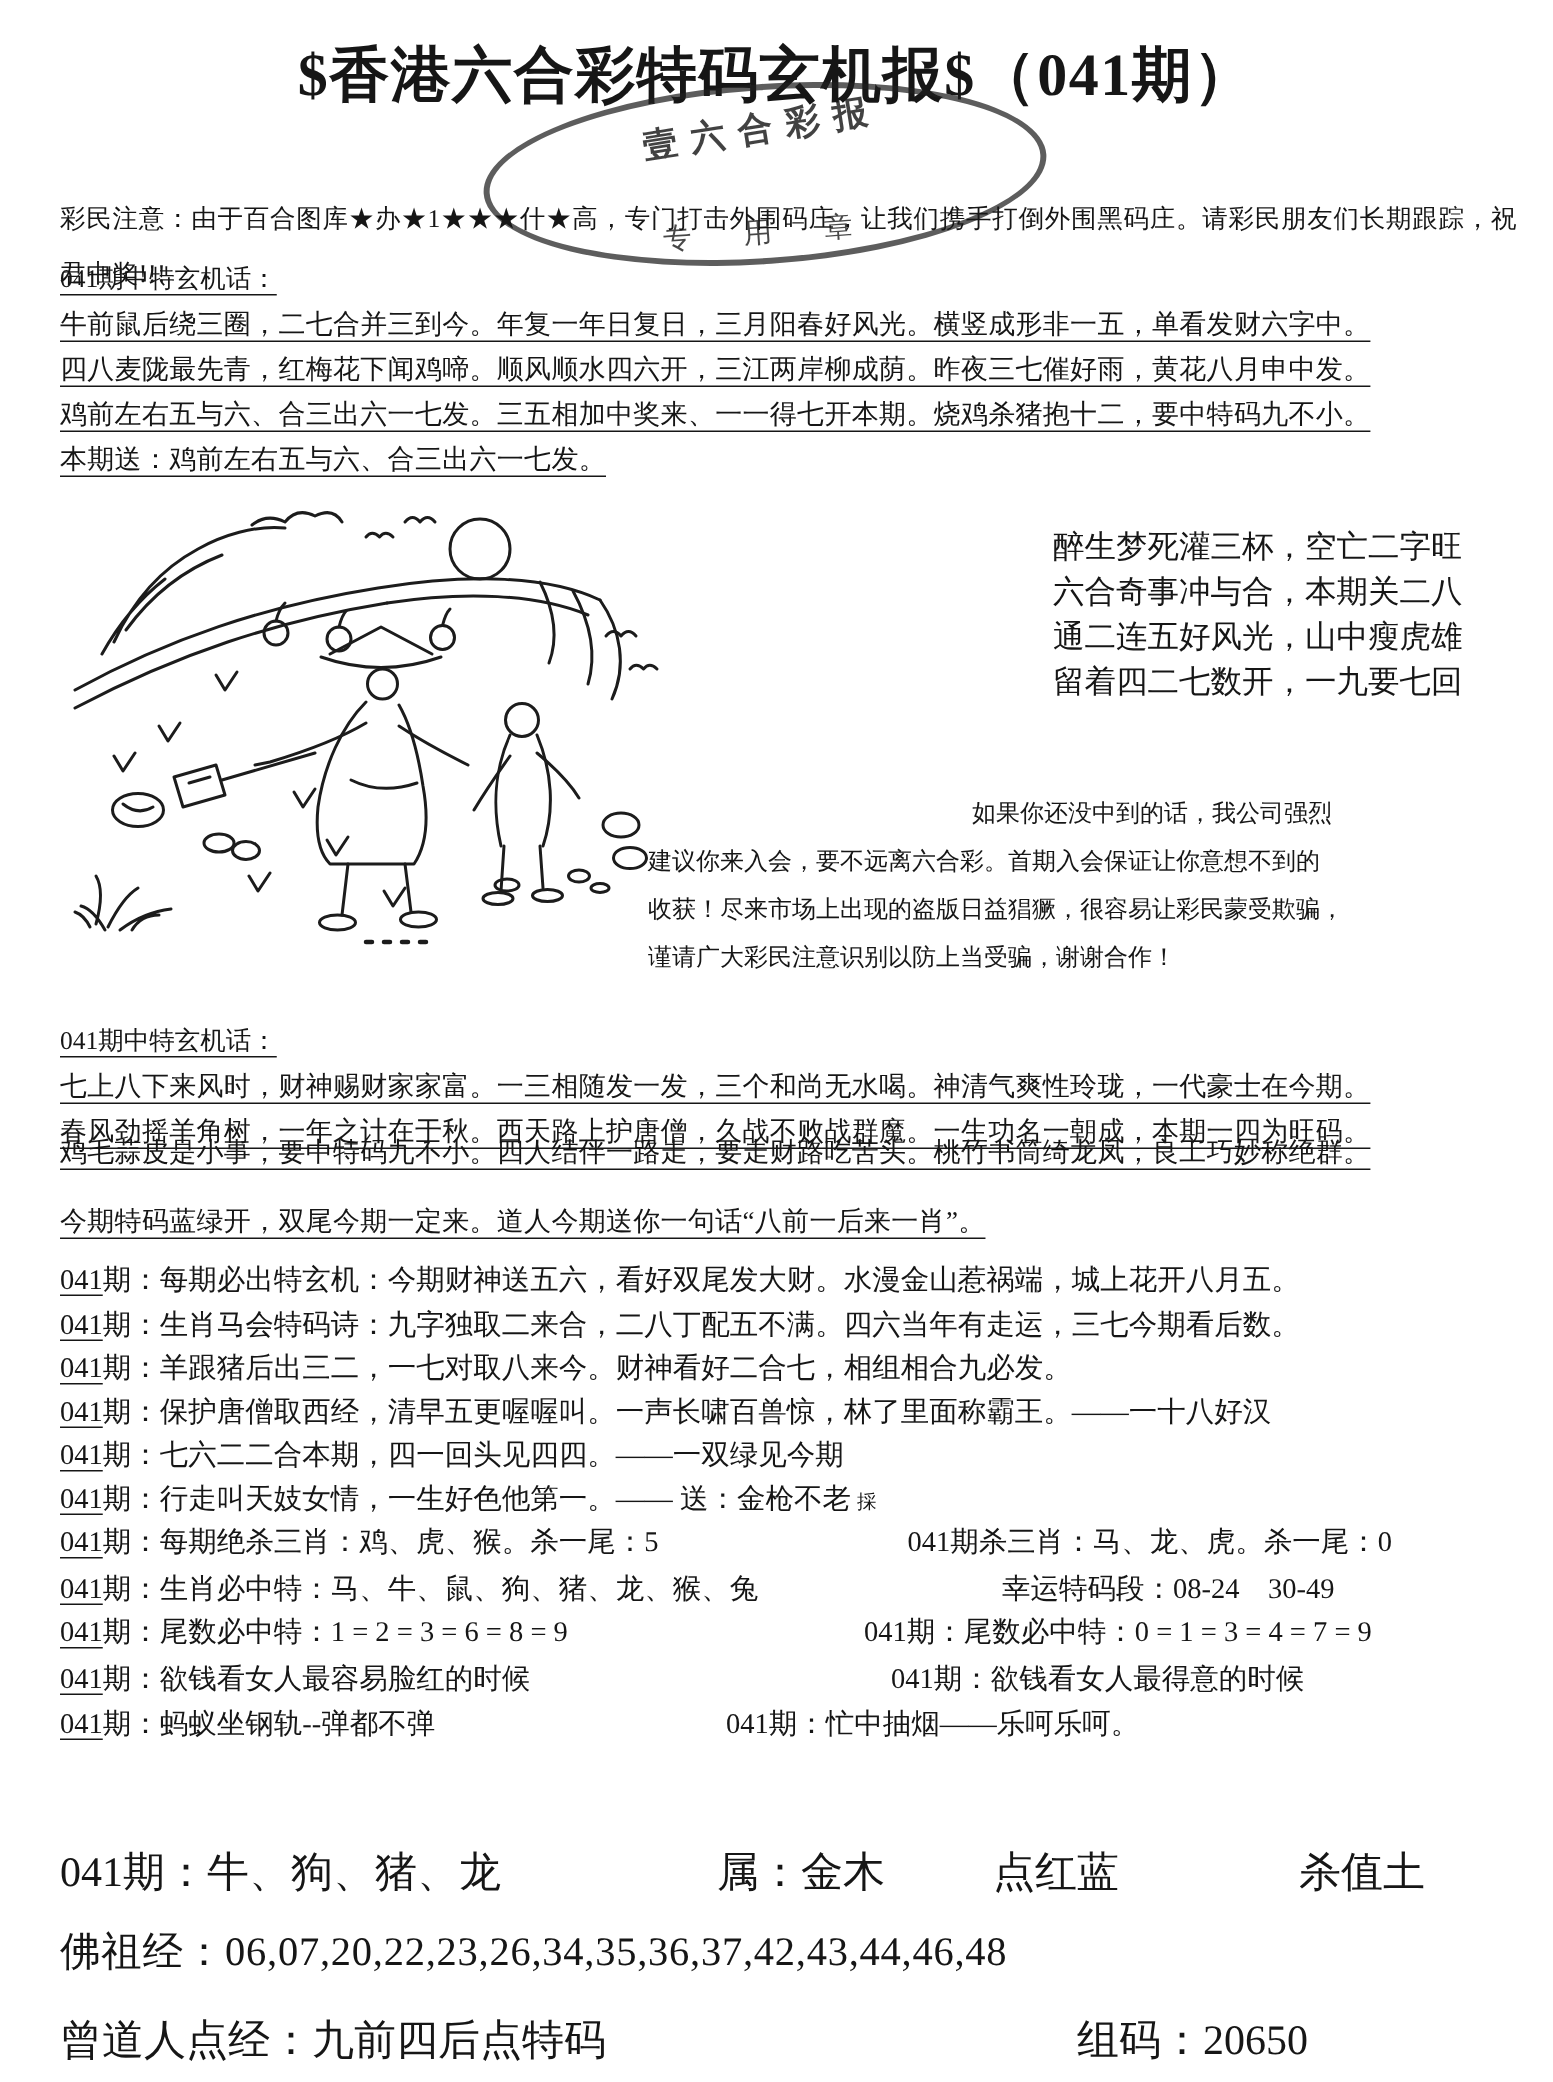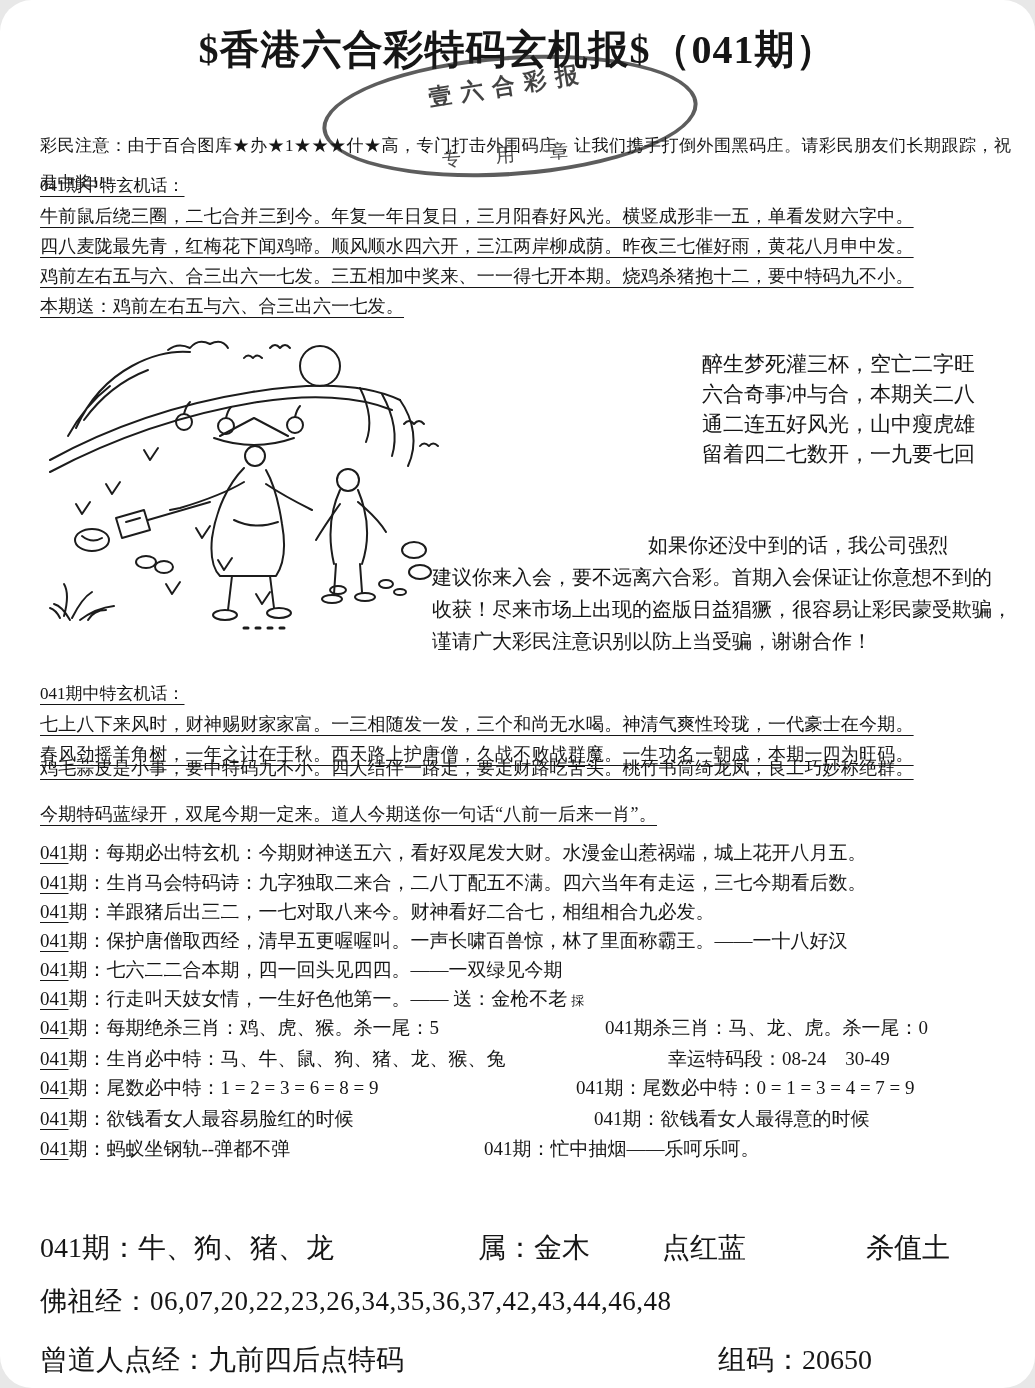--- a/index.html
+++ b/index.html
@@ -1,20 +1,19 @@
 <!DOCTYPE html>
 <html><head>
 <meta charset="utf-8">
 <style>
   html,body { margin:0; padding:0; background:#e8e8e8; }
   .page {
     position:relative; width:1035px; height:1388px; margin:0 auto;
     background:#ffffff; overflow:hidden; color:#161616;
     font-family:"Liberation Serif","DejaVu Serif",serif;
-    border-radius:32px;
   }
   .title {
     position:absolute; top:22px; left:0; width:100%; text-align:center;
     font-size:40px; font-weight:700; letter-spacing:1px; white-space:nowrap;
   }
   
   .stamp {
     position:absolute; left:322px; top:56px; width:368px; height:112px;
     border:4px solid rgba(30,30,30,.72); border-radius:50%;
     transform:rotate(-4deg); pointer-events:none;
@@ -35,21 +34,21 @@
   .sec-heading {
     position:absolute; left:40px; font-size:17px; white-space:nowrap;
     text-decoration:underline; text-underline-offset:5px;
   }
   .sec-line {
     position:absolute; left:40px; font-size:18px; white-space:nowrap;
     letter-spacing:.2px; text-decoration:underline; text-underline-offset:5px;
   }
   .illustration { position:absolute; left:48px; top:332px; width:405px; height:318px; }
   .poem-line { position:absolute; left:702px; font-size:21px; white-space:nowrap; }
-  .promo-line { position:absolute; font-size:20px; white-space:nowrap; }
+  .promo-line { position:absolute; font-size:16px; white-space:nowrap; }
   .tip-row { position:absolute; left:0; width:100%; font-size:19px; white-space:nowrap; }
   .tip-left { position:absolute; left:40px; white-space:pre; }
   .tip-num { text-decoration:underline; text-underline-offset:4px; }
   .tip-right { position:absolute; white-space:pre; }
   .tip-suffix { font-size:13px; margin-left:4px; }
   .bottom-line { position:absolute; font-size:28px; white-space:pre;margin-top:27px; }
   .num-line { letter-spacing:.5px; }
   svg .ink { stroke:#1c1c1c; stroke-width:2; fill:none; stroke-linecap:round; stroke-linejoin:round; }
 </style>
 </head>

